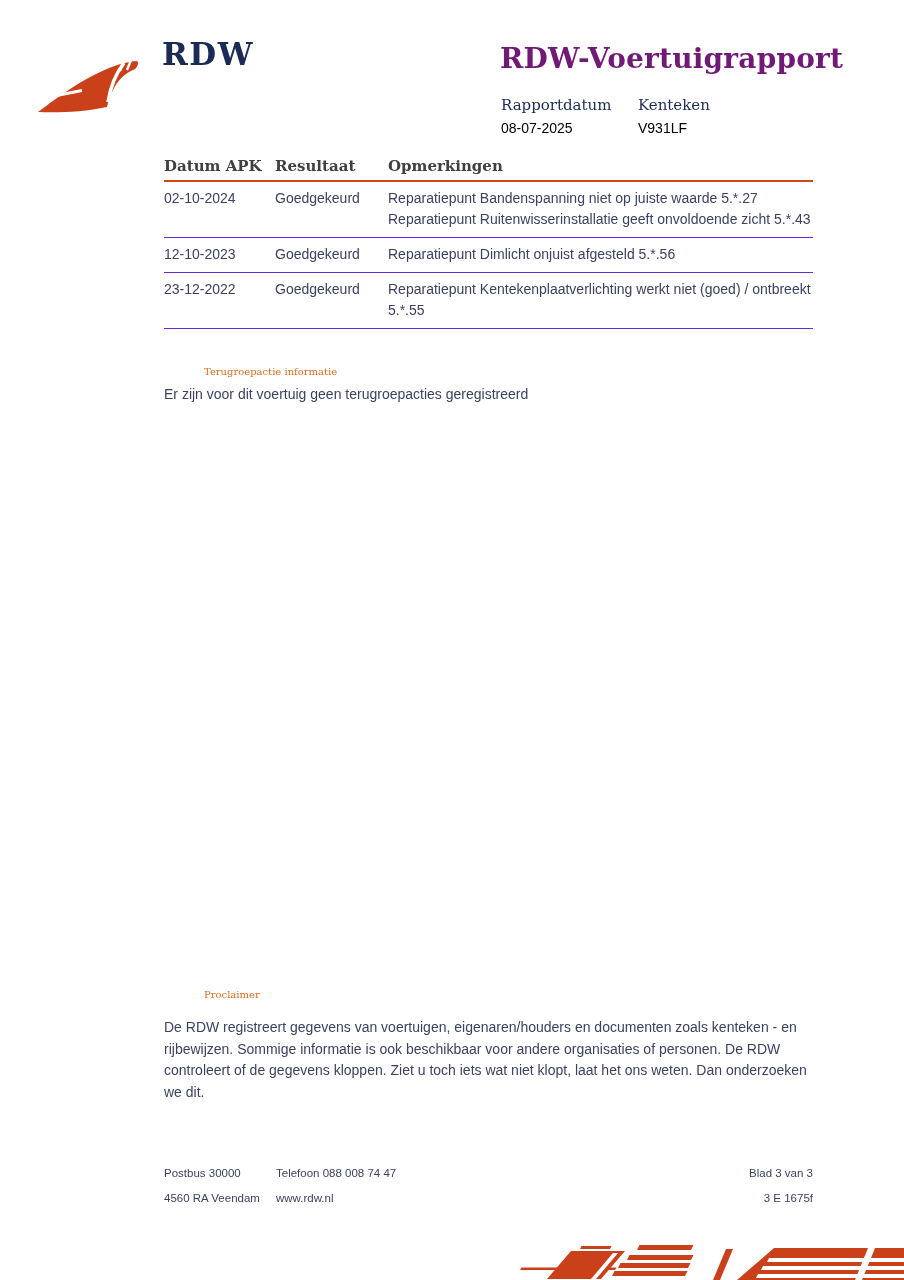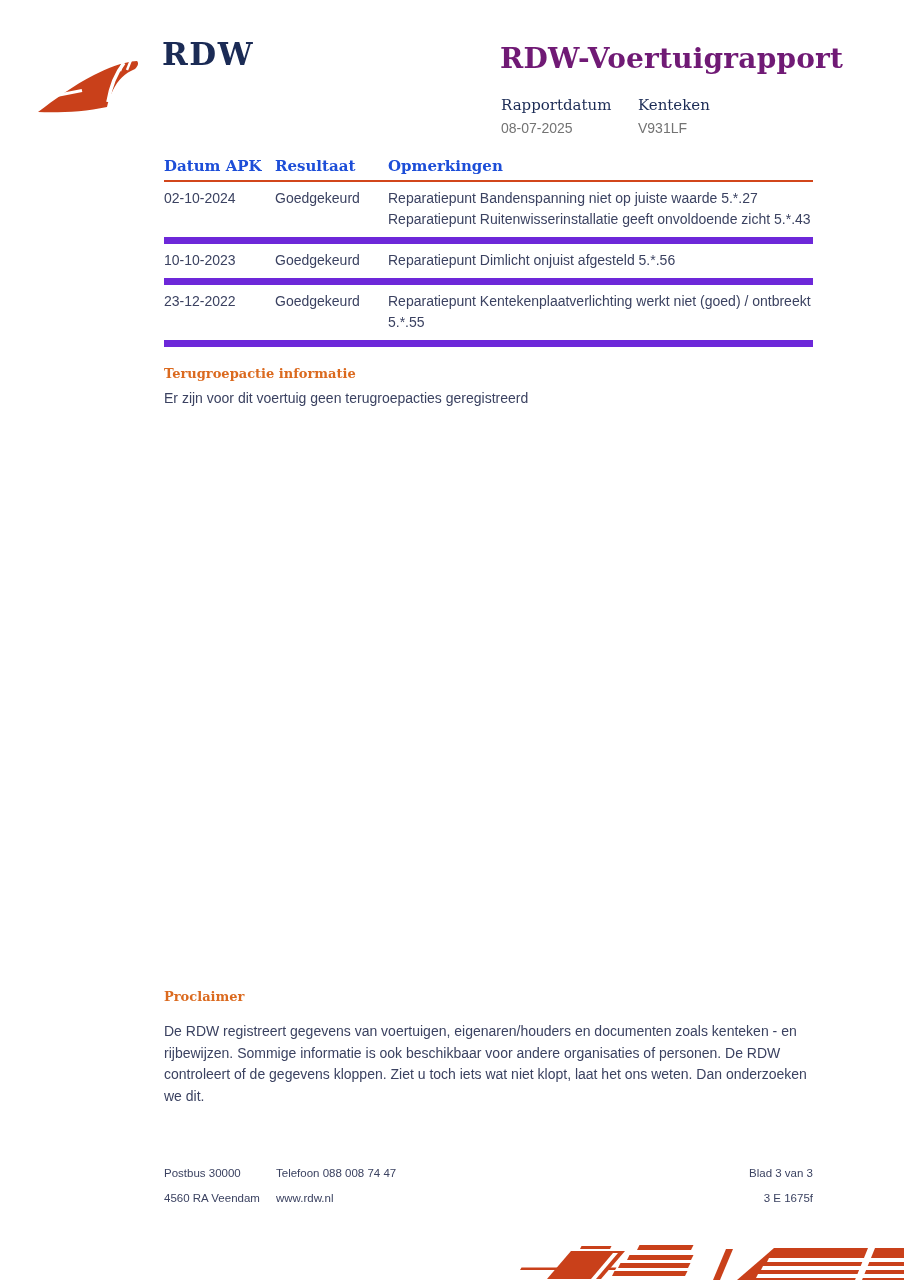--- a/index.html
+++ b/index.html
@@ -8,33 +8,33 @@
 
   
   .logo{position:absolute;left:36px;top:52px;width:112px;height:66px;}
   .wordmark{position:absolute;left:162px;top:36px;font-family:"DejaVu Serif", serif;
             font-weight:700;font-size:31px;letter-spacing:1.5px;color:#1B2B55;}
   .doc-title{position:absolute;left:500px;top:42px;font-family:"DejaVu Serif", serif;
              font-weight:700;font-size:28px;color:#701a75;letter-spacing:.2px;}
   .meta{position:absolute;left:501px;top:96px;display:flex;}
   .meta .m-col1{width:137px;}
   .meta-label{font-family:"DejaVu Serif", serif;font-weight:400;font-size:15px;color:#1B2B55;}
-  .meta-value{margin-top:6px;font-size:14px;color:#737373;}
+  .meta-value{margin-top:6px;font-size:14px;color:#000000;}
 
   
   .table{position:absolute;left:164px;top:157px;width:649px;font-size:14px;}
   .t-head{display:flex;padding-bottom:5px;border-bottom:2px solid #D2461B;
-          font-family:"DejaVu Serif", serif;font-weight:700;font-size:15px;color:#1d4ed8;}
-  .t-row{display:flex;padding:6px 0 7px 0;border-bottom:7px solid #6d28d9;line-height:21px;}
+          font-family:"DejaVu Serif", serif;font-weight:700;font-size:15px;color:#404040;}
+  .t-row{display:flex;padding:6px 0 7px 0;border-bottom:1px solid #6d28d9;line-height:21px;}
   .c1{width:111px;flex:none;}
   .c2{width:113px;flex:none;}
   .c3{flex:1;}
 
   
-  .section-heading{font-family:"DejaVu Serif", serif;font-weight:700;font-size:13px;color:#DB6A1F;}
+  .section-heading{font-family:"DejaVu Serif", serif;font-weight:400;font-size:10px;color:#DB6A1F;margin-left:40px;}
   .recall{position:absolute;left:164px;top:366px;width:649px;}
   .recall .body{margin-top:9px;font-size:14px;}
   .proclaimer{position:absolute;left:164px;top:989px;width:650px;}
   .proclaimer .body{margin-top:17px;font-size:14px;line-height:21.5px;}
 
   
   .footer{position:absolute;left:164px;top:1167px;width:649px;font-size:11.5px;color:#3B4261;}
   .f-row{display:flex;margin-bottom:12.5px;}
   .f-c1{width:112px;flex:none;}
   .f-c2{flex:1;}
@@ -80,21 +80,21 @@
     <div class="t-row">
       <div class="c1">02-10-2024</div>
       <div class="c2">Goedgekeurd</div>
       <div class="c3">
         <div>Reparatiepunt Bandenspanning niet op juiste waarde 5.*.27</div>
         <div>Reparatiepunt Ruitenwisserinstallatie geeft onvoldoende zicht 5.*.43</div>
       </div>
     </div>
 
     <div class="t-row">
-      <div class="c1">10-10-2023</div>
+      <div class="c1">12-10-2023</div>
       <div class="c2">Goedgekeurd</div>
       <div class="c3">
         <div>Reparatiepunt Dimlicht onjuist afgesteld 5.*.56</div>
       </div>
     </div>
 
     <div class="t-row">
       <div class="c1">23-12-2022</div>
       <div class="c2">Goedgekeurd</div>
       <div class="c3">

